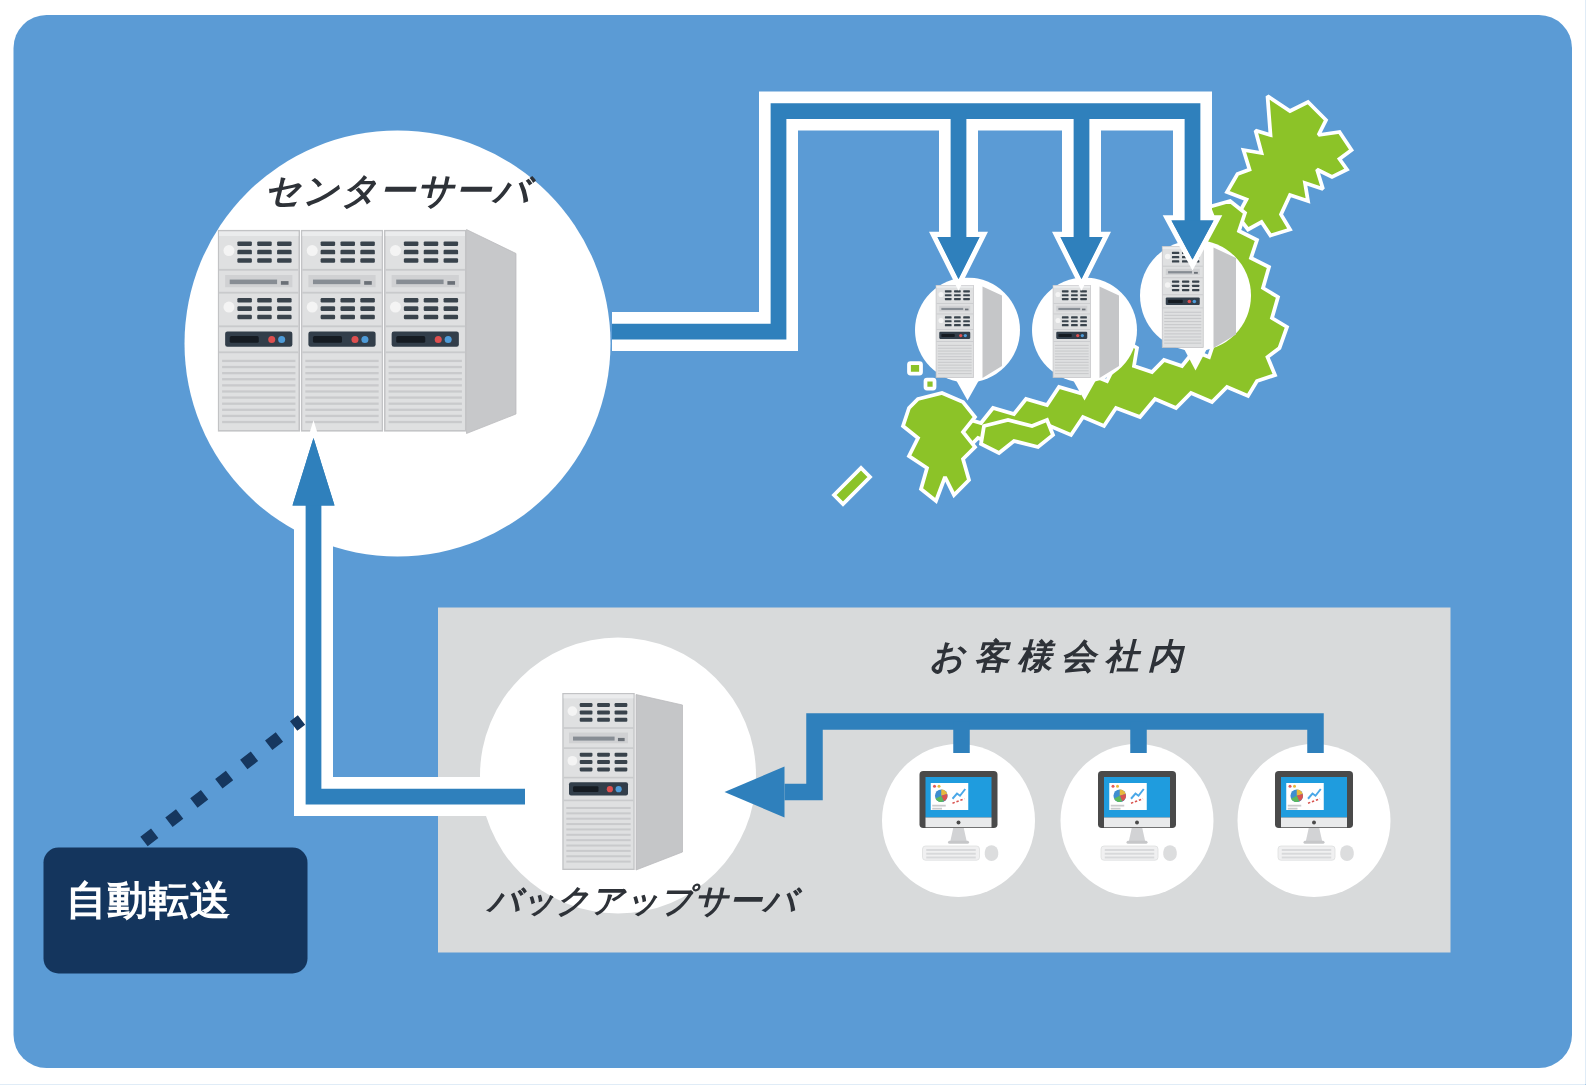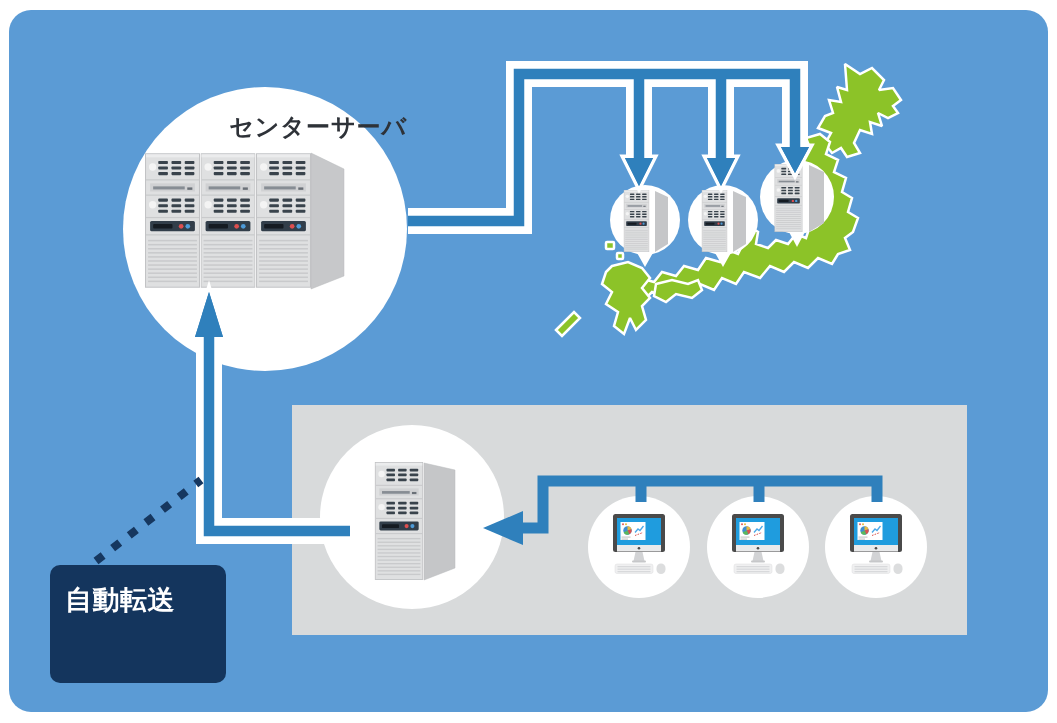--- a/index.html
+++ b/index.html
@@ -2,25 +2,25 @@
 <html><head>
 <meta charset="utf-8">
 <style>
   html,body{margin:0;padding:0;background:#ffffff;}
   .canvas{position:relative;width:1057px;height:723px;background:#ffffff;overflow:hidden;
           font-family:"Liberation Sans","DejaVu Sans",sans-serif;}
   .bg{position:absolute;left:9px;top:10px;right:9px;bottom:11px;background:#5B9BD5;border-radius:22px;}
   .abs{position:absolute;}
   .circle{position:absolute;background:#ffffff;border-radius:50%;}
   .gray-box{position:absolute;left:292px;top:405px;width:675px;height:230px;background:#D8DADB;}
-  .label{position:absolute;color:#2E3238;font-weight:bold;text-align:right;}
+  .label{position:absolute;color:#2E3238;font-weight:bold;text-align:center;font-style:italic;}
   .center-label{left:123px;top:111px;width:284px;font-size:24px;letter-spacing:1px;}
   .customer-label{left:592px;top:422px;width:230px;font-size:23px;letter-spacing:6px;}
   .backup-label{left:312px;top:586px;width:232px;font-size:22px;letter-spacing:0.5px;}
-  .navy-box{position:absolute;left:50px;top:565px;width:176px;height:118px;background:#14355D;
+  .navy-box{position:absolute;left:29px;top:565px;width:176px;height:84px;background:#14355D;
             border-radius:10px;box-sizing:border-box;padding:12px 0 16px 15px;z-index:40;}
   .navy-box div{color:#ffffff;font-weight:bold;font-size:27px;letter-spacing:0.5px;line-height:46px;}
   .z1{z-index:1}.z2{z-index:2}.z30{z-index:30}
   svg{display:block;}
 </style>
 </head>
 <body>
 
 <div class="canvas">
 
@@ -136,21 +136,23 @@
     <circle cx="37" cy="37" r="37" fill="#FFFFFF"></circle>
     <polygon points="49,5 64,12 64,63 49,72" fill="#C5C6C8"></polygon>
     <use href="#towerFront" x="8" y="4" width="41" height="68"></use>
   </svg>
 
   <div class="circle z2" style="left:320px;top:425px;width:184px;height:184px"></div>
   <svg class="abs z2" style="left:374px;top:461px" width="82" height="120" viewBox="0 0 82 120">
     <polygon points="50,2 81,9 81,107 50,119" fill="#C5C6C8" stroke="#B9BABC" stroke-width="0.5"></polygon>
     <use href="#towerFront" x="0" y="1" width="50" height="118"></use>
   </svg>
-
+  <div class="label backup-label z2">バックアップサーバ</div>
+
+  <div class="label customer-label z2">お客様会社内</div>
 
   <div class="circle z2" style="left:588px;top:496px;width:102px;height:102px"></div>
   <svg class="abs z2" style="left:607px;top:514px" width="64" height="60">
       <use href="#desktopPC" width="64" height="60"></use>
     </svg>
   <div class="circle z2" style="left:707px;top:496px;width:102px;height:102px"></div>
   <svg class="abs z2" style="left:726px;top:514px" width="64" height="60">
       <use href="#desktopPC" width="64" height="60"></use>
     </svg>
   <div class="circle z2" style="left:825px;top:496px;width:102px;height:102px"></div>

